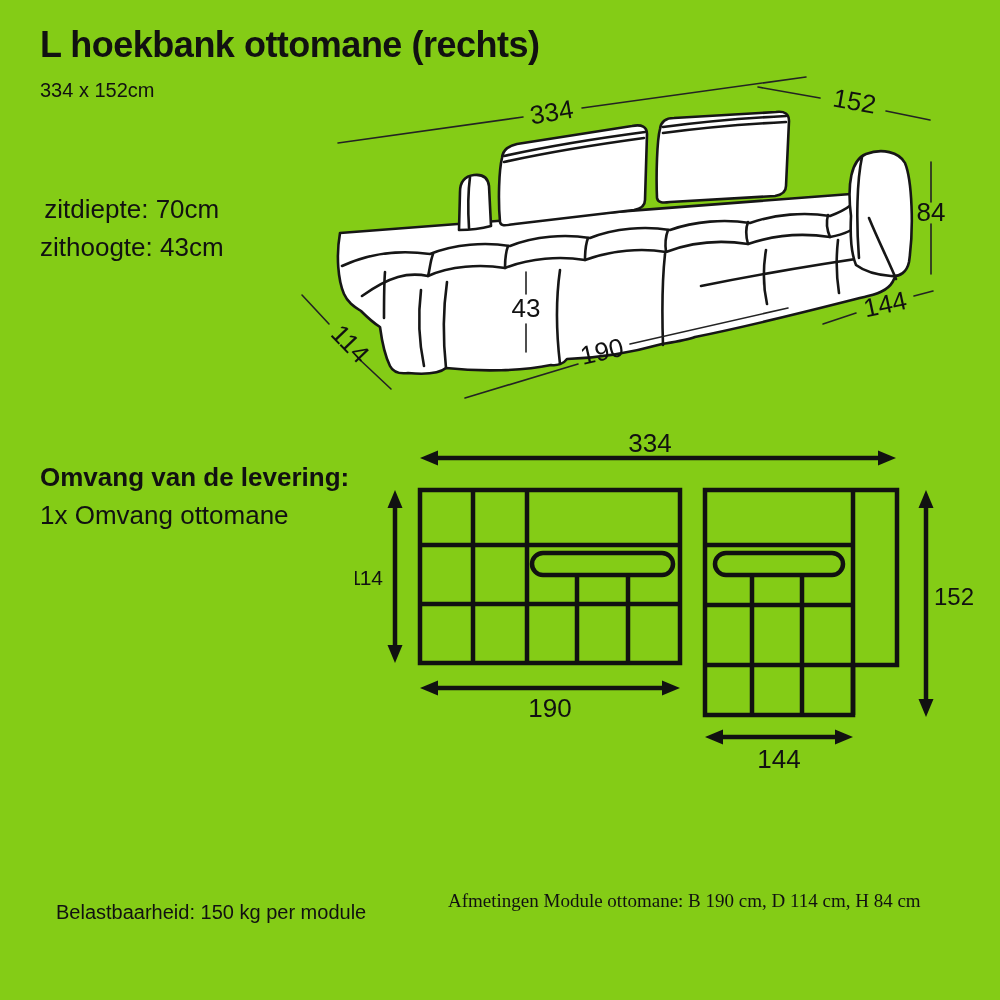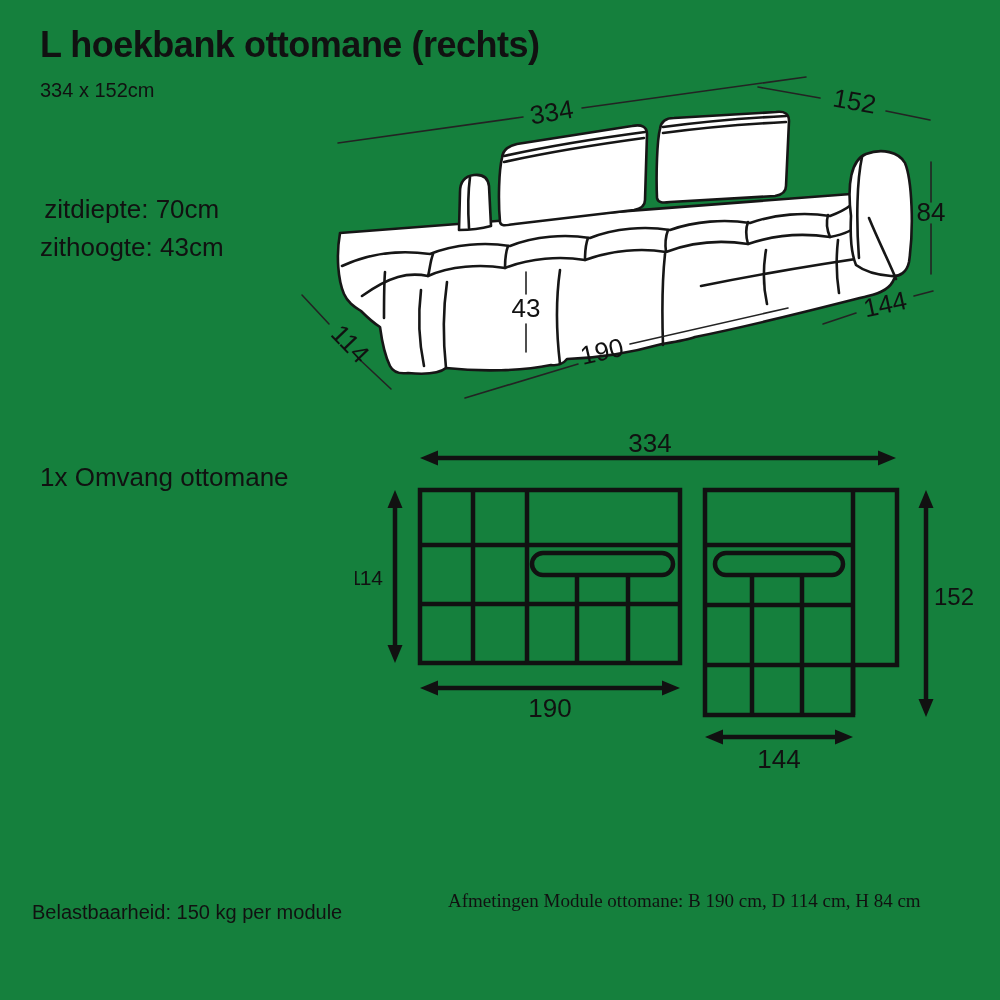--- a/index.html
+++ b/index.html
@@ -1,24 +1,24 @@
 <!DOCTYPE html>
 <html><head>
 <meta charset="utf-8">
 <style>
   html,body{margin:0;padding:0;background:#fff;}
-  #page{position:relative;width:1000px;height:1000px;background:#15803d;overflow:hidden;
+  #page{position:relative;width:1000px;height:1000px;background:#84cc16;overflow:hidden;
         font-family:"Liberation Sans",sans-serif;color:#111;}
   .abs{position:absolute;}
   #title{left:40px;top:24px;font-size:36px;font-weight:bold;letter-spacing:-0.5px;}
   #subtitle{left:40px;top:79px;font-size:20px;font-weight:400;}
   #specs{left:40px;top:190px;font-size:26px;line-height:38px;text-align:center;}
   #delivery{left:40px;top:458px;font-size:26px;line-height:38px;}
   #delivery .hd{font-weight:bold;}
-  #load{left:32px;top:901px;font-size:20px;}
+  #load{left:56px;top:901px;font-size:20px;}
   #dimtext{left:448px;top:886px;font-size:19px;line-height:29px;font-family:Liberation Serif, serif;}
   svg text{font-family:"Liberation Sans",sans-serif;fill:#111;}
   .dimnum{font-size:26px;}
   .plannum{font-size:26px;}
   .sofa path{stroke:#161616;stroke-width:2.6;fill:none;stroke-linecap:round;stroke-linejoin:round;}
   .sofa path.fill{fill:#ffffff;}
   .dl path{stroke:#232323;stroke-width:1.6;fill:none;stroke-linecap:round;}
   .plan path, .plan rect{stroke:#111;stroke-width:4.5;fill:none;stroke-linejoin:miter;}
   .plan .head{fill:#111;stroke:none;}
 </style>
@@ -29,20 +29,21 @@
 
   <div class="abs" id="title">L hoekbank ottomane (rechts)</div>
   <div class="abs" id="subtitle">334 x 152cm</div>
 
   <div class="abs" id="specs">
     <div>zitdiepte: 70cm</div>
     <div>zithoogte: 43cm</div>
   </div>
 
   <div class="abs" id="delivery">
+    <div class="hd">Omvang van de levering:</div>
     <div>1x Omvang ottomane</div>
   </div>
 
   <svg class="abs sofa" style="left:290px;top:60px;" width="680" height="360" viewBox="290 60 680 360">
 
     <path class="fill" d="
       M 340,233
       C 336,256 338,280 344,294
       C 348,303 355,307 361,311
       C 366,316 372,322 380,327

